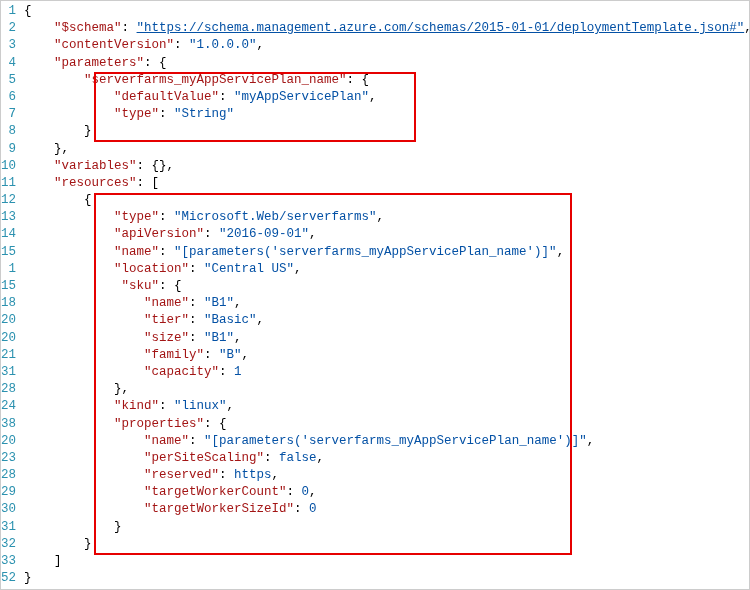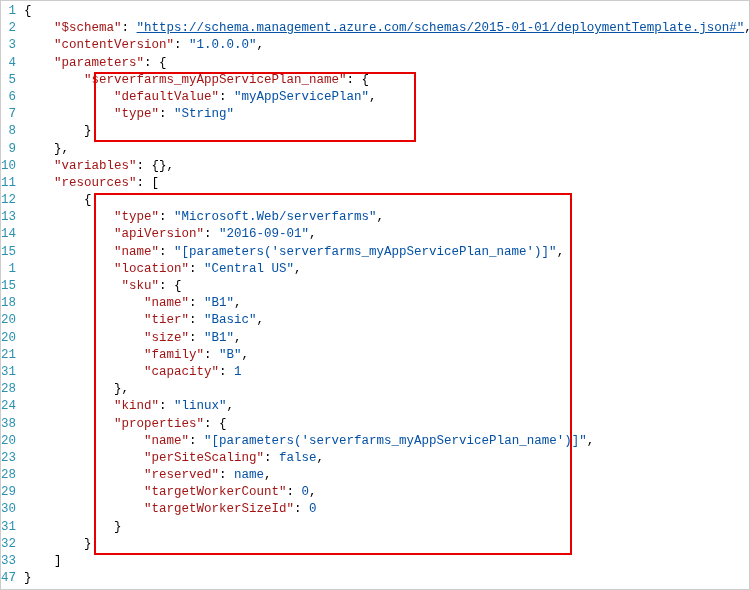--- a/index.html
+++ b/index.html
@@ -84,21 +84,21 @@
       <div class="ln">24</div>
       <div class="ln">38</div>
       <div class="ln">20</div>
       <div class="ln">23</div>
       <div class="ln">28</div>
       <div class="ln">29</div>
       <div class="ln">30</div>
       <div class="ln">31</div>
       <div class="ln">32</div>
       <div class="ln">33</div>
-      <div class="ln">47</div>
+      <div class="ln">52</div>
     </div>
   <div class="code">
     <div class="line"><span class="brace">{</span></div>
     <div class="line">    <span class="key">"$schema"</span><span class="punc">: </span><span class="url">"https://schema.management.azure.com/schemas/2015-01-01/deploymentTemplate.json#"</span><span class="punc">,</span></div>
     <div class="line">    <span class="key">"contentVersion"</span><span class="punc">: </span><span class="str">"1.0.0.0"</span><span class="punc">,</span></div>
     <div class="line">    <span class="key">"parameters"</span><span class="punc">: </span><span class="brace">{</span></div>
     <div class="line">        <span class="key">"serverfarms_myAppServicePlan_name"</span><span class="punc">: </span><span class="brace">{</span></div>
     <div class="line">            <span class="key">"defaultValue"</span><span class="punc">: </span><span class="str">"myAppServicePlan"</span><span class="punc">,</span></div>
     <div class="line">            <span class="key">"type"</span><span class="punc">: </span><span class="str">"String"</span></div>
     <div class="line">        <span class="brace">}</span></div>
@@ -114,21 +114,21 @@
     <div class="line">                <span class="key">"name"</span><span class="punc">: </span><span class="str">"B1"</span><span class="punc">,</span></div>
     <div class="line">                <span class="key">"tier"</span><span class="punc">: </span><span class="str">"Basic"</span><span class="punc">,</span></div>
     <div class="line">                <span class="key">"size"</span><span class="punc">: </span><span class="str">"B1"</span><span class="punc">,</span></div>
     <div class="line">                <span class="key">"family"</span><span class="punc">: </span><span class="str">"B"</span><span class="punc">,</span></div>
     <div class="line">                <span class="key">"capacity"</span><span class="punc">: </span><span class="lit">1</span></div>
     <div class="line">            <span class="brace">}</span><span class="punc">,</span></div>
     <div class="line">            <span class="key">"kind"</span><span class="punc">: </span><span class="str">"linux"</span><span class="punc">,</span></div>
     <div class="line">            <span class="key">"properties"</span><span class="punc">: </span><span class="brace">{</span></div>
     <div class="line">                <span class="key">"name"</span><span class="punc">: </span><span class="str">"[parameters('serverfarms_myAppServicePlan_name')]"</span><span class="punc">,</span></div>
     <div class="line">                <span class="key">"perSiteScaling"</span><span class="punc">: </span><span class="lit">false</span><span class="punc">,</span></div>
-    <div class="line">                <span class="key">"reserved"</span><span class="punc">: </span><span class="lit">name</span><span class="punc">,</span></div>
+    <div class="line">                <span class="key">"reserved"</span><span class="punc">: </span><span class="lit">https</span><span class="punc">,</span></div>
     <div class="line">                <span class="key">"targetWorkerCount"</span><span class="punc">: </span><span class="lit">0</span><span class="punc">,</span></div>
     <div class="line">                <span class="key">"targetWorkerSizeId"</span><span class="punc">: </span><span class="lit">0</span></div>
     <div class="line">            <span class="brace">}</span></div>
     <div class="line">        <span class="brace">}</span></div>
     <div class="line">    <span class="brace">]</span></div>
     <div class="line"><span class="brace">}</span></div>
   <div class="hl" style="top: 71px; left: 70px; width: 322px; height: 70px;"></div>
       <div class="hl" style="top: 192px; left: 70px; width: 478px; height: 362px;"></div>
     </div>
 </div>

